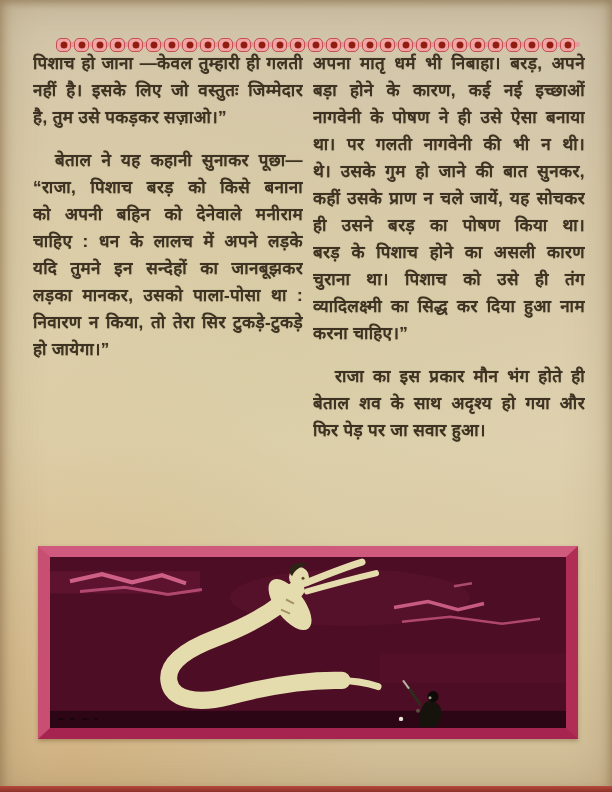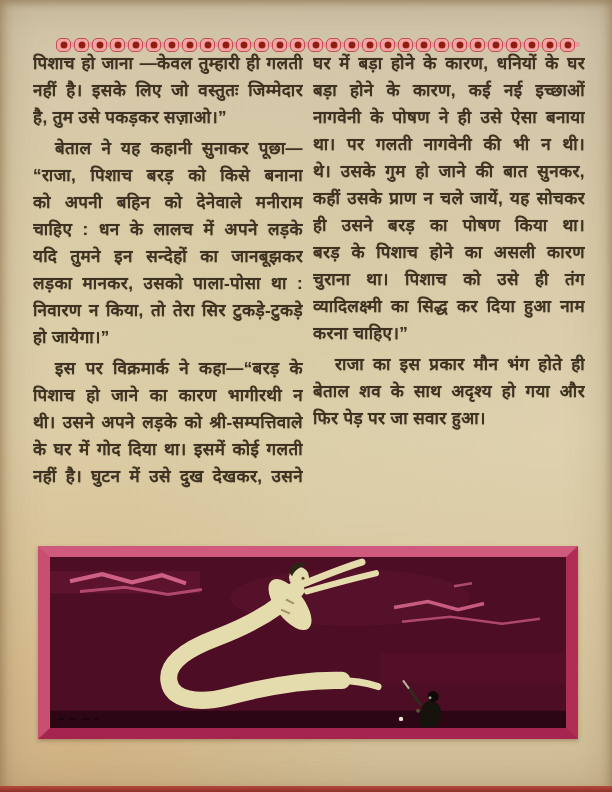--- a/index.html
+++ b/index.html
@@ -42,21 +42,21 @@
   }
   
   .col{
     position:absolute;top:50px;
     color:#3e3322;font-size:17px;line-height:27px;font-weight:600;
     letter-spacing:.4px;text-shadow:0 0 1px rgba(70,55,30,.45);
   }
   .col-left{left:33px;width:270px;}
   .col-right{left:313px;width:272px;}
   .para{margin:0;}
-  .para.indent{margin-top:4px;}
+  .para.indent{margin-top:16px;}
   .para.indent .line:first-child{text-indent:22px;}
   .line{
     text-align:justify;text-align-last:justify;
     white-space:nowrap;overflow:hidden;
   }
   .line.last{text-align-last:left;}
   
   .illustration{
     position:absolute;left:38px;top:546px;width:540px;height:193px;
     box-sizing:border-box;
@@ -120,31 +120,24 @@
       <div class="para indent">
         <div class="line">बेताल ने यह कहानी सुनाकर पूछा—</div>
         <div class="line">“राजा, पिशाच बरड़ को किसे बनाना</div>
         <div class="line">को अपनी बहिन को देनेवाले मनीराम</div>
         <div class="line">चाहिए : धन के लालच में अपने लड़के</div>
         <div class="line">यदि तुमने इन सन्देहों का जानबूझकर</div>
         <div class="line">लड़का मानकर, उसको पाला-पोसा था :</div>
         <div class="line">निवारण न किया, तो तेरा सिर टुकड़े-टुकड़े</div>
         <div class="line last">हो जायेगा।”</div>
       </div>
-      <div class="para indent">
-        <div class="line">इस पर विक्रमार्क ने कहा—“बरड़ के</div>
-        <div class="line">पिशाच हो जाने का कारण भागीरथी न</div>
-        <div class="line">थी। उसने अपने लड़के को श्री-सम्पत्तिवाले</div>
-        <div class="line">के घर में गोद दिया था। इसमें कोई गलती</div>
-        <div class="line">नहीं है। घुटन में उसे दुख देखकर, उसने</div>
-      </div>
     </div>
   <div class="col col-right">
       <div class="para">
-        <div class="line">घर में बड़ा होने के कारण, धनियों के घर</div>
+        <div class="line">अपना मातृ धर्म भी निबाहा। बरड़, अपने</div>
         <div class="line">बड़ा होने के कारण, कई नई इच्छाओं</div>
         <div class="line">नागवेनी के पोषण ने ही उसे ऐसा बनाया</div>
         <div class="line">था। पर गलती नागवेनी की भी न थी।</div>
         <div class="line">थे। उसके गुम हो जाने की बात सुनकर,</div>
         <div class="line">कहीं उसके प्राण न चले जायें, यह सोचकर</div>
         <div class="line">ही उसने बरड़ का पोषण किया था।</div>
         <div class="line">बरड़ के पिशाच होने का असली कारण</div>
         <div class="line">चुराना था। पिशाच को उसे ही तंग</div>
         <div class="line">व्यादिलक्ष्मी का सिद्ध कर दिया हुआ नाम</div>
         <div class="line last">करना चाहिए।”</div>

